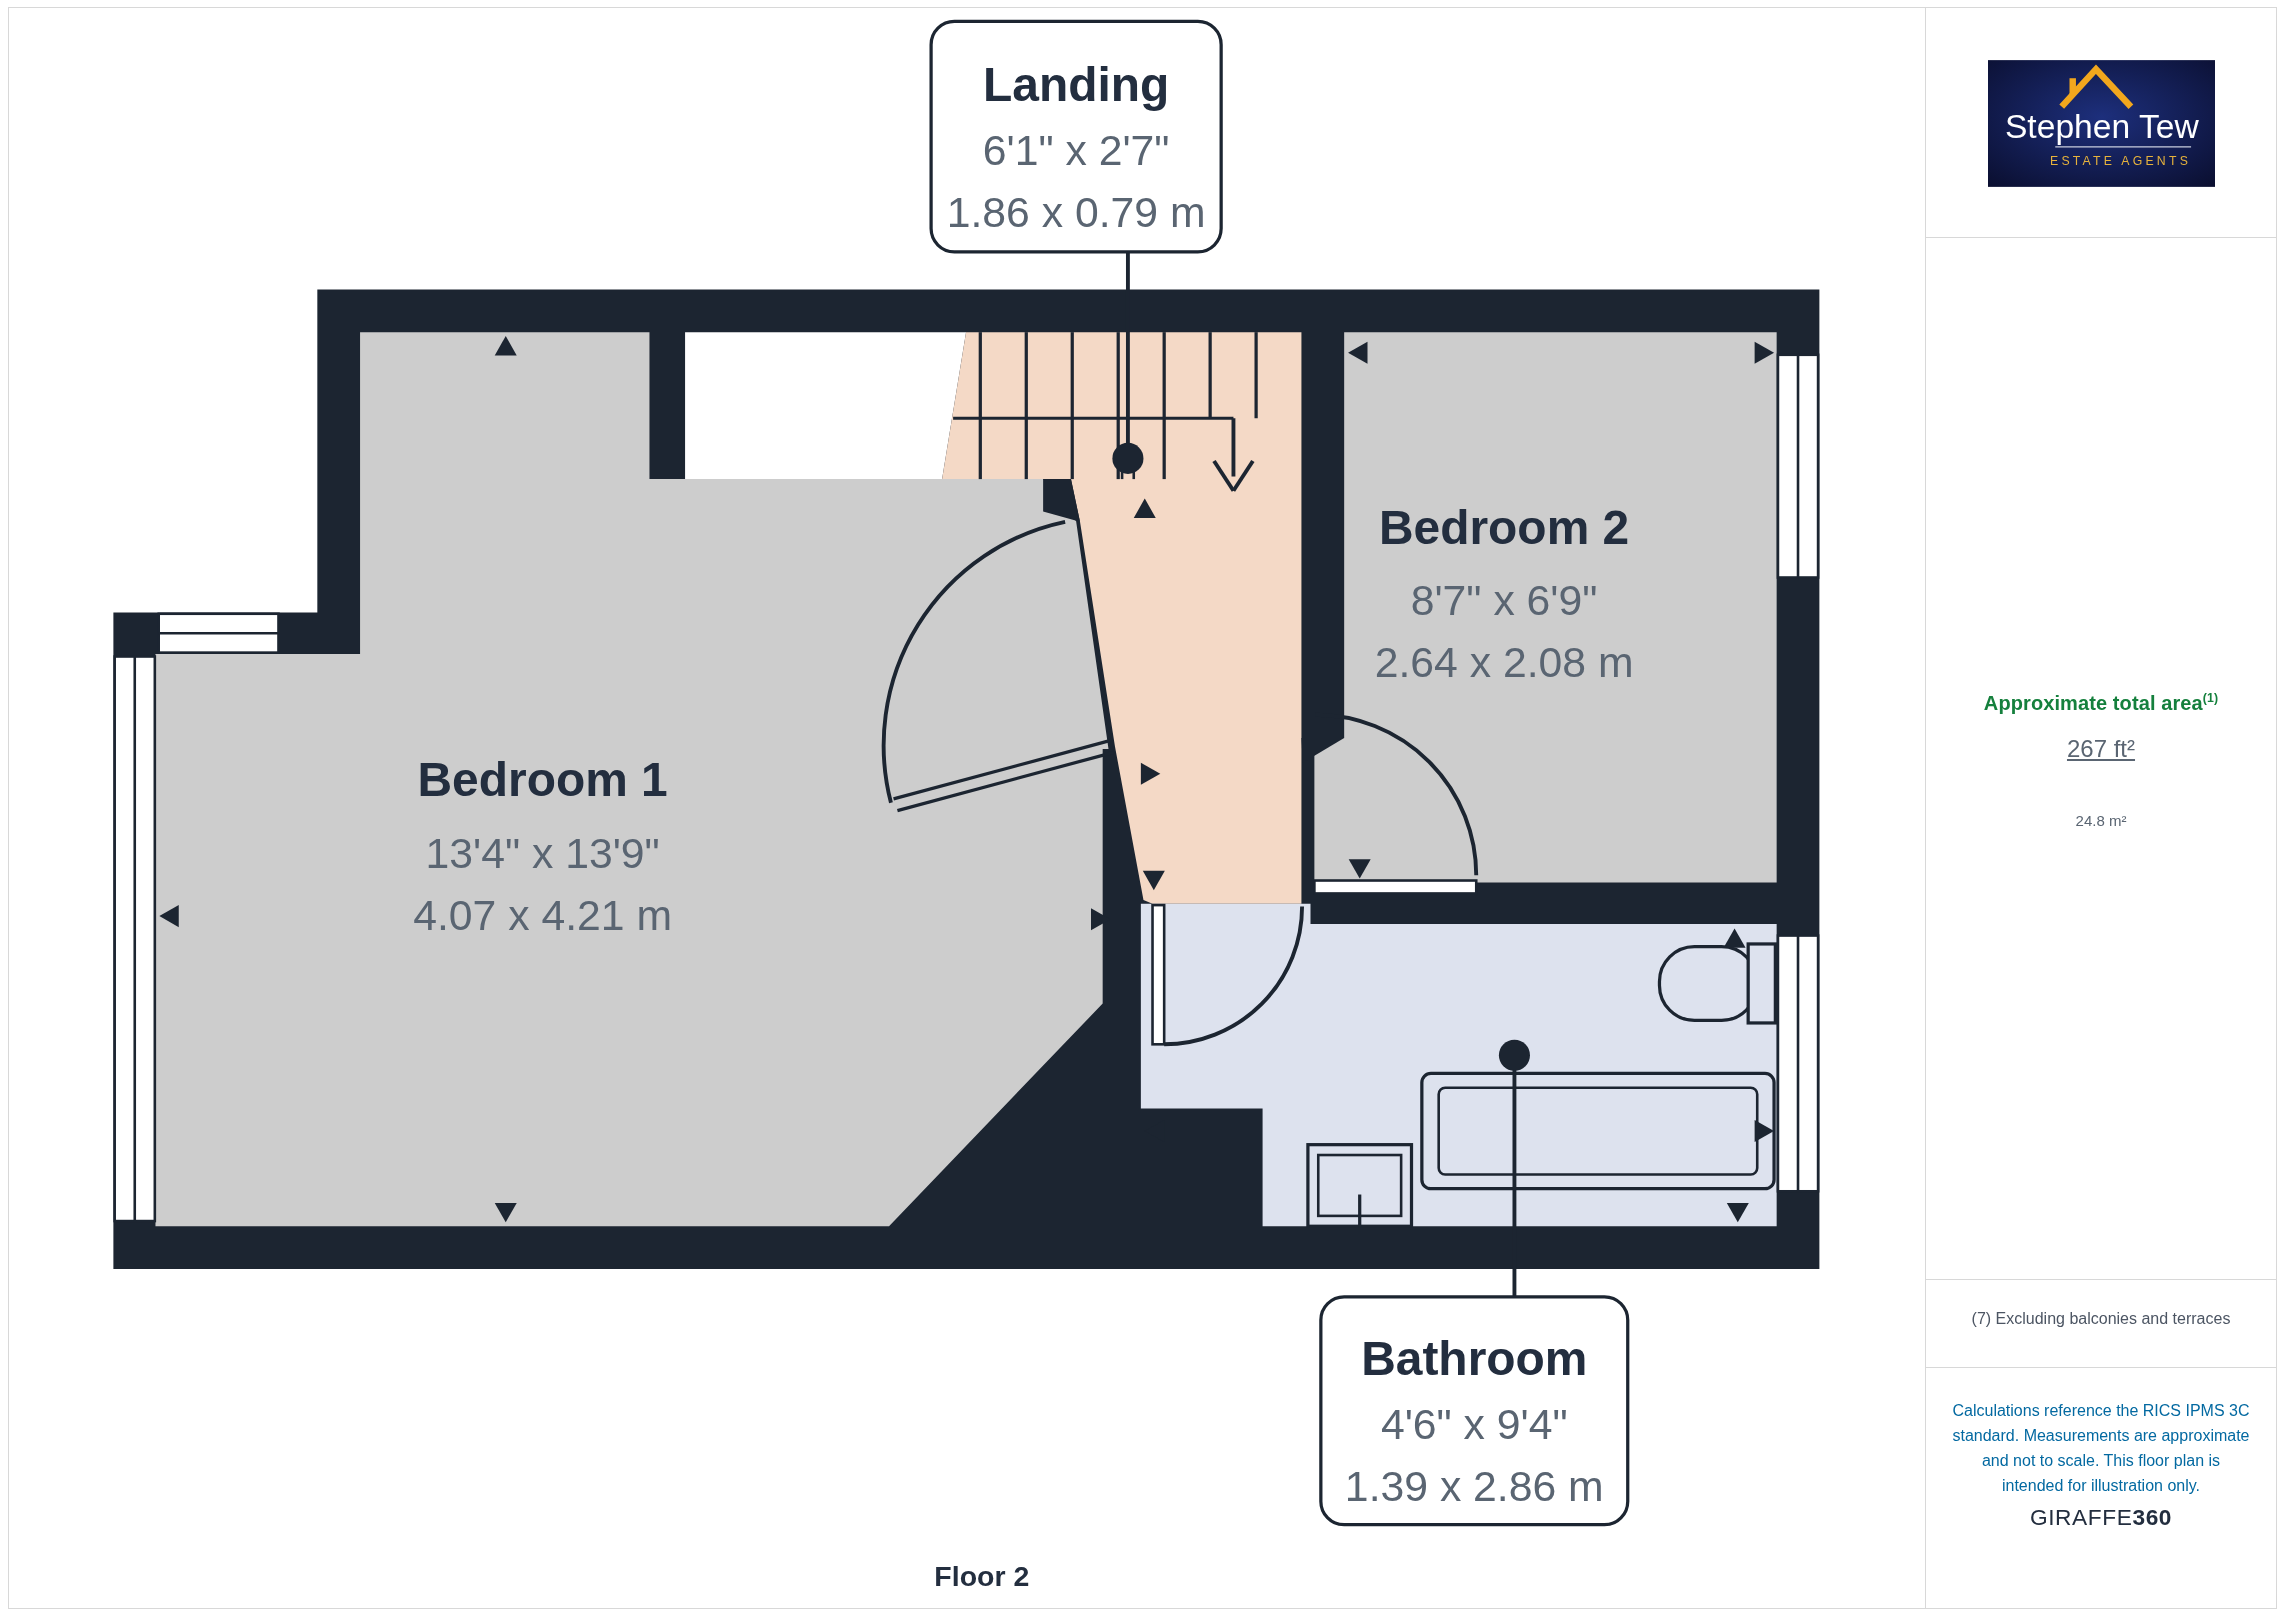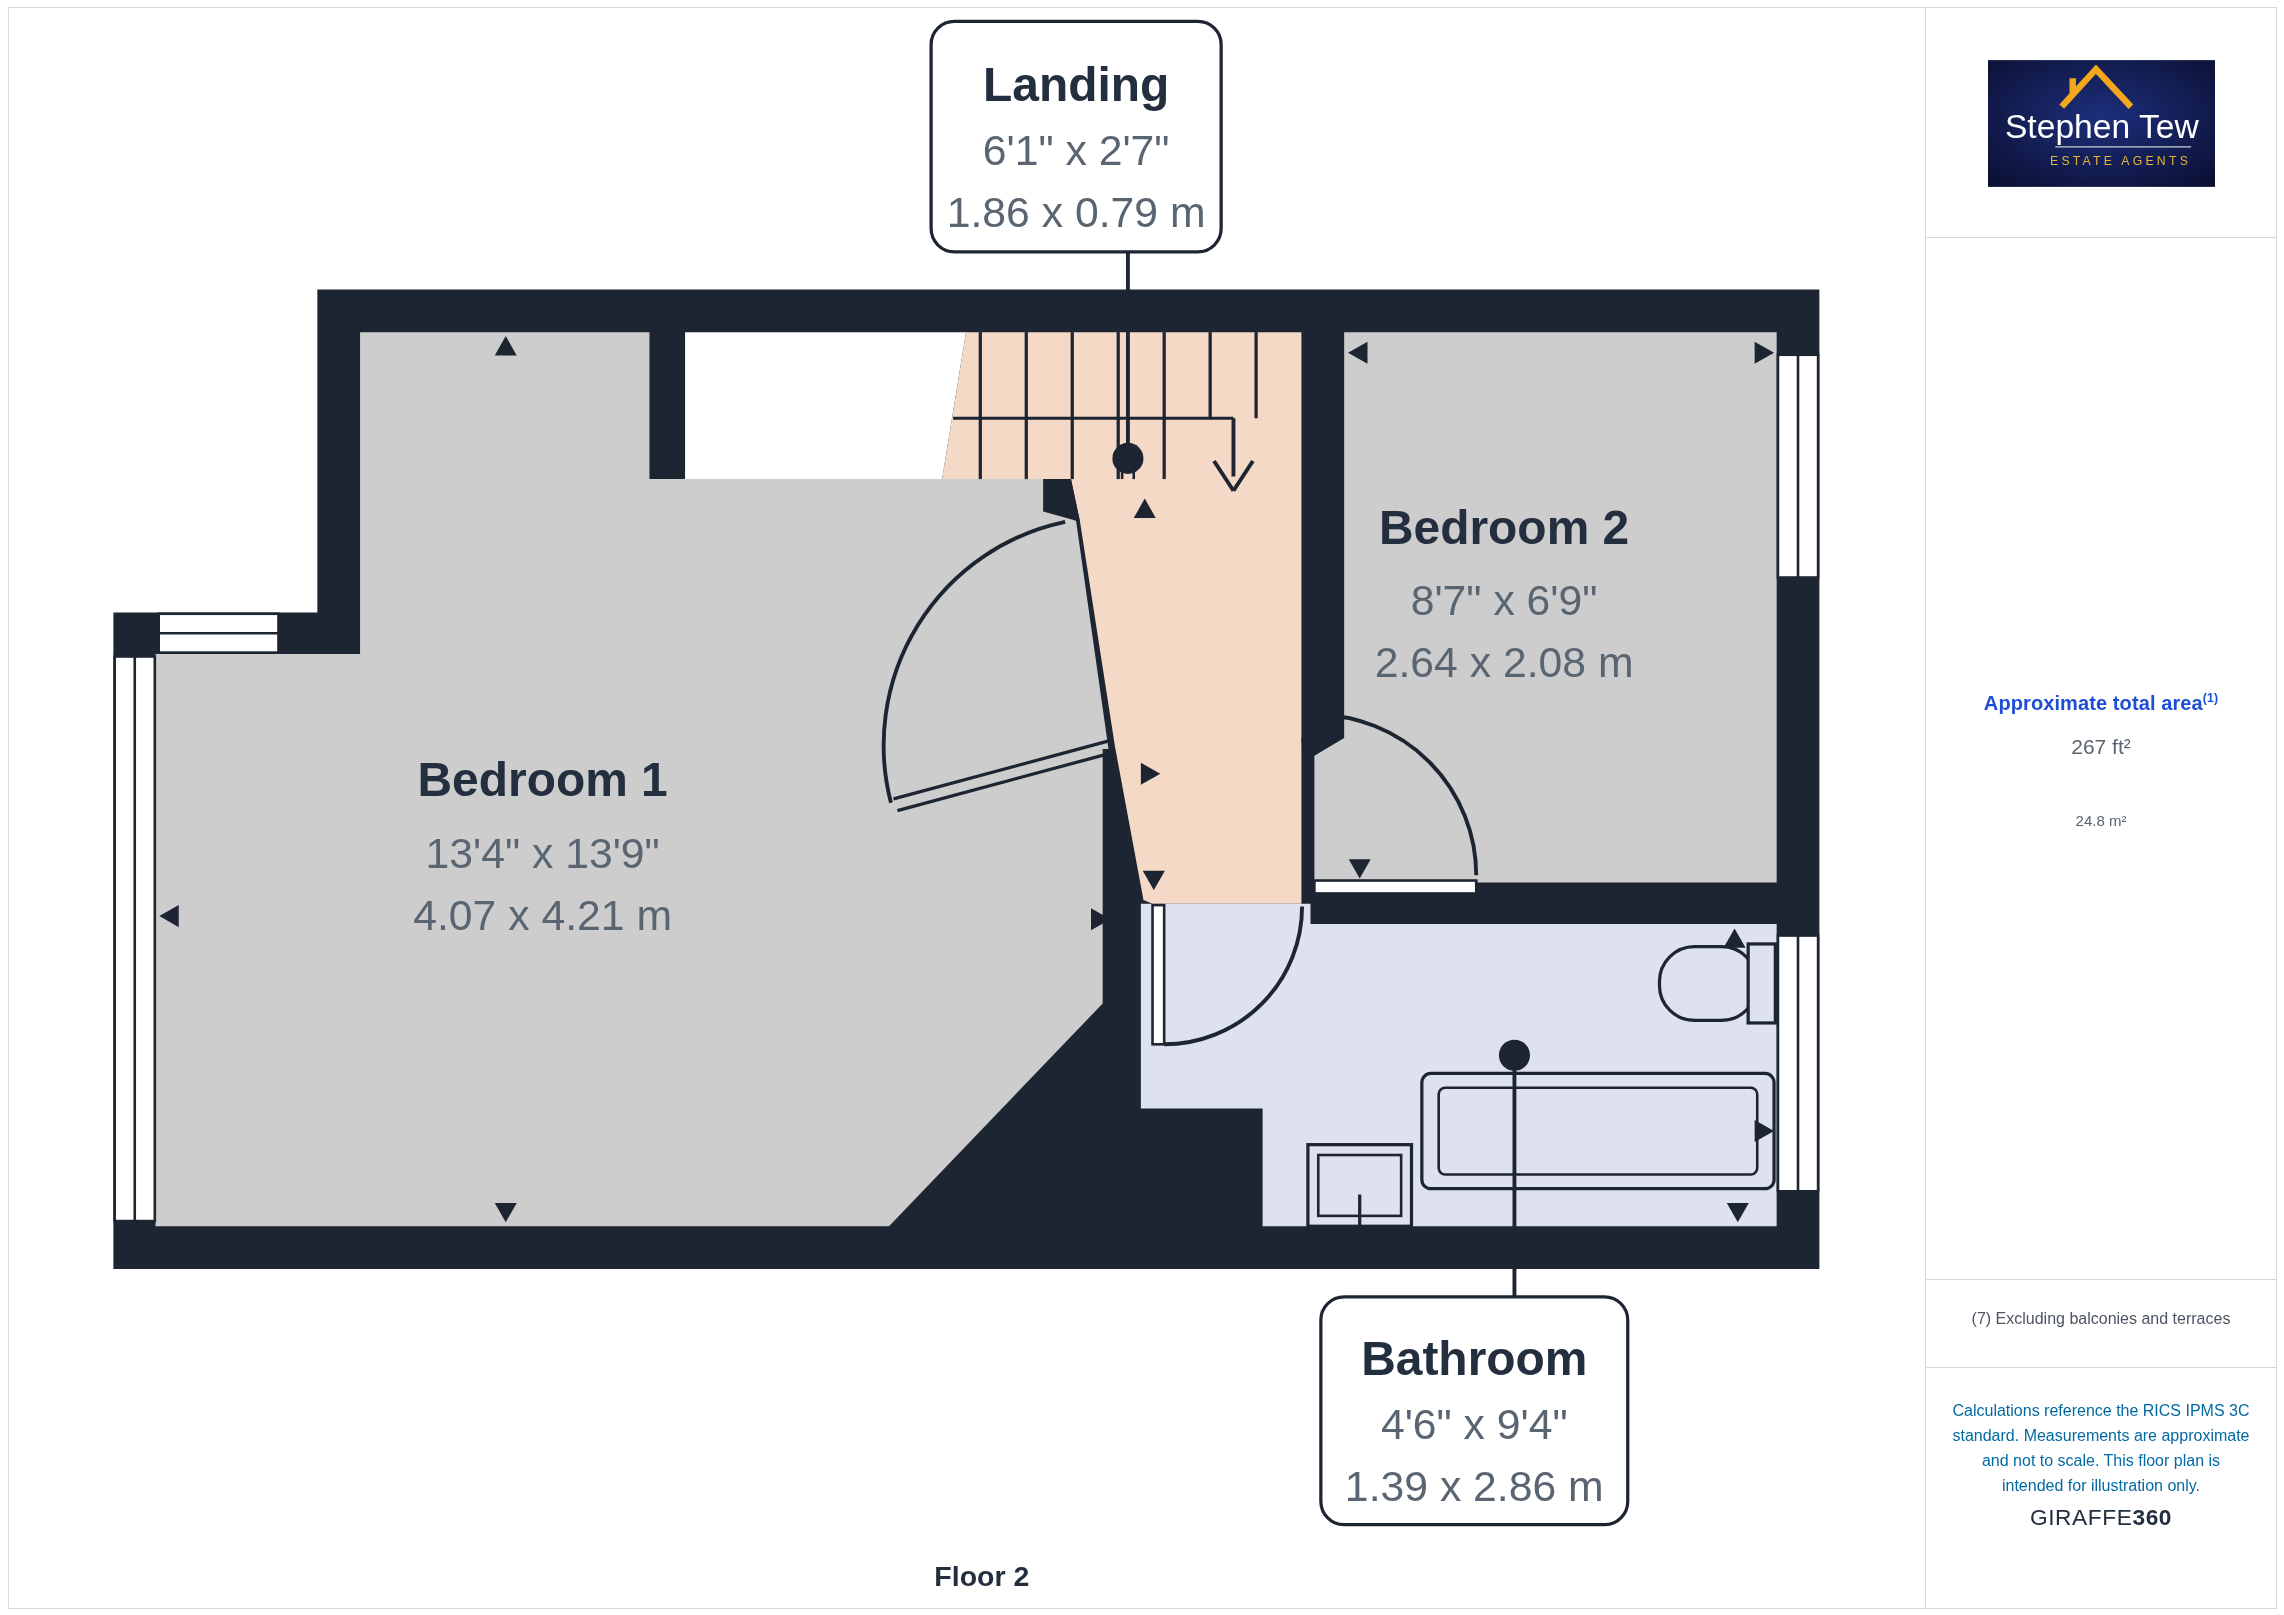--- a/index.html
+++ b/index.html
@@ -4,23 +4,23 @@
 <style>
   html,body{margin:0;padding:0;background:#ffffff;font-family:"Liberation Sans",sans-serif;}
   #stage{position:relative;width:2284px;height:1616px;background:#fff;overflow:hidden;}
   #frame{position:absolute;left:7.8px;top:6.5px;width:2267px;height:1600px;border:1.9px solid #d8d8d8;}
   #plan-svg{position:absolute;left:0;top:0;}
   
   #sidebar{position:absolute;left:1925px;top:6.5px;width:350px;height:1602px;border-left:1.9px solid #d8d8d8;}
   .sb-divider{position:absolute;left:0;width:100%;height:0;border-top:1.9px solid #d8d8d8;}
   #logo-wrap{position:absolute;left:62px;top:53px;width:227px;height:127px;text-align:center;}
   .area-block{position:absolute;left:0;width:100%;text-align:center;}
-  #area-title{top:684px;font-size:20px;font-weight:bold;color:#1d4ed8;letter-spacing:0.1px;}
+  #area-title{top:684px;font-size:20px;font-weight:bold;color:#15803d;letter-spacing:0.1px;}
   #area-title sup{font-size:12.3px;font-weight:bold;}
-  #area-imperial{top:728px;font-size:21px;color:#5a6572;}
+  #area-imperial{top:728px;font-size:24px;color:#5a6572;text-decoration:underline;}
   #area-metric{top:805px;font-size:15px;color:#5a6572;}
   #footnote1{top:1303px;font-size:16px;color:#4c5563;}
   #disclaimer{top:1391px;font-size:16px;line-height:25px;color:#0369a1;padding:0 26px;box-sizing:border-box;}
   #brand{top:1497px;font-size:22.7px;color:#232e3f;letter-spacing:0.6px;}
   #brand .b-num{font-weight:bold;}
   
   .room-title{font-family:"Liberation Sans",sans-serif;font-weight:bold;fill:#232e3f;}
   .room-dim{font-family:"Liberation Sans",sans-serif;fill:#5a6572;}
   .floor-label{font-family:"Liberation Sans",sans-serif;font-weight:bold;fill:#232e3f;}
 </style>

